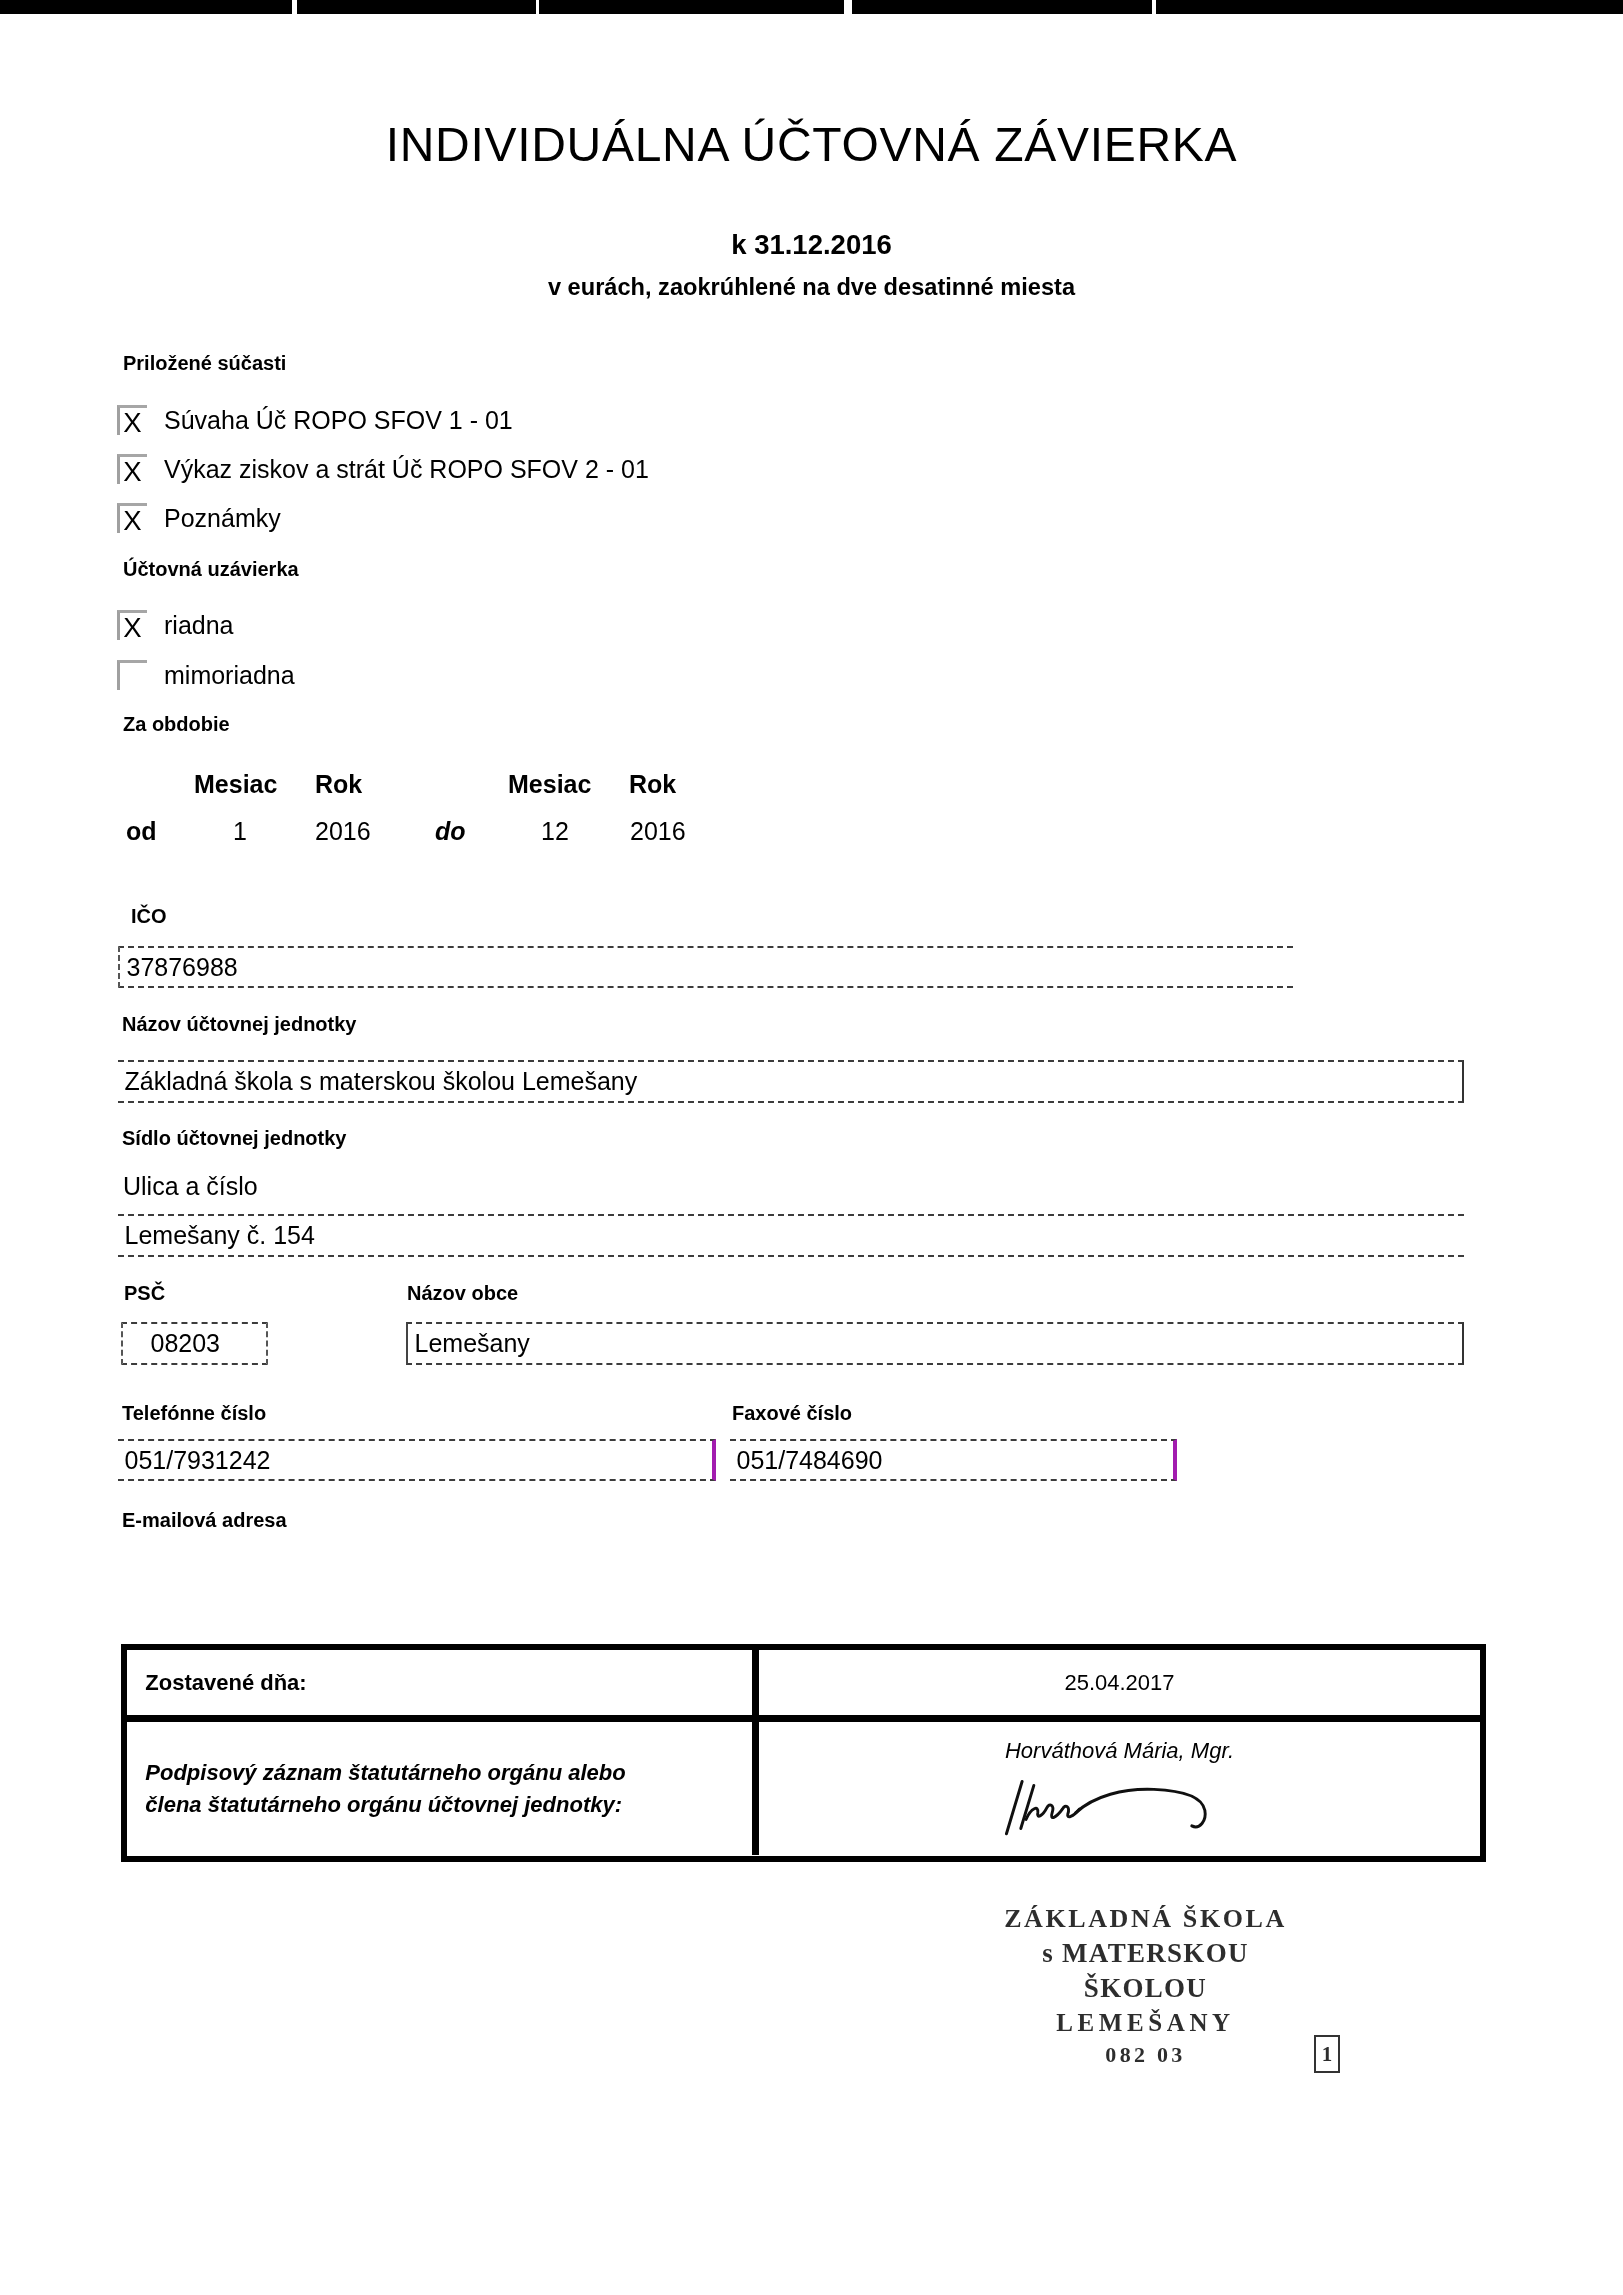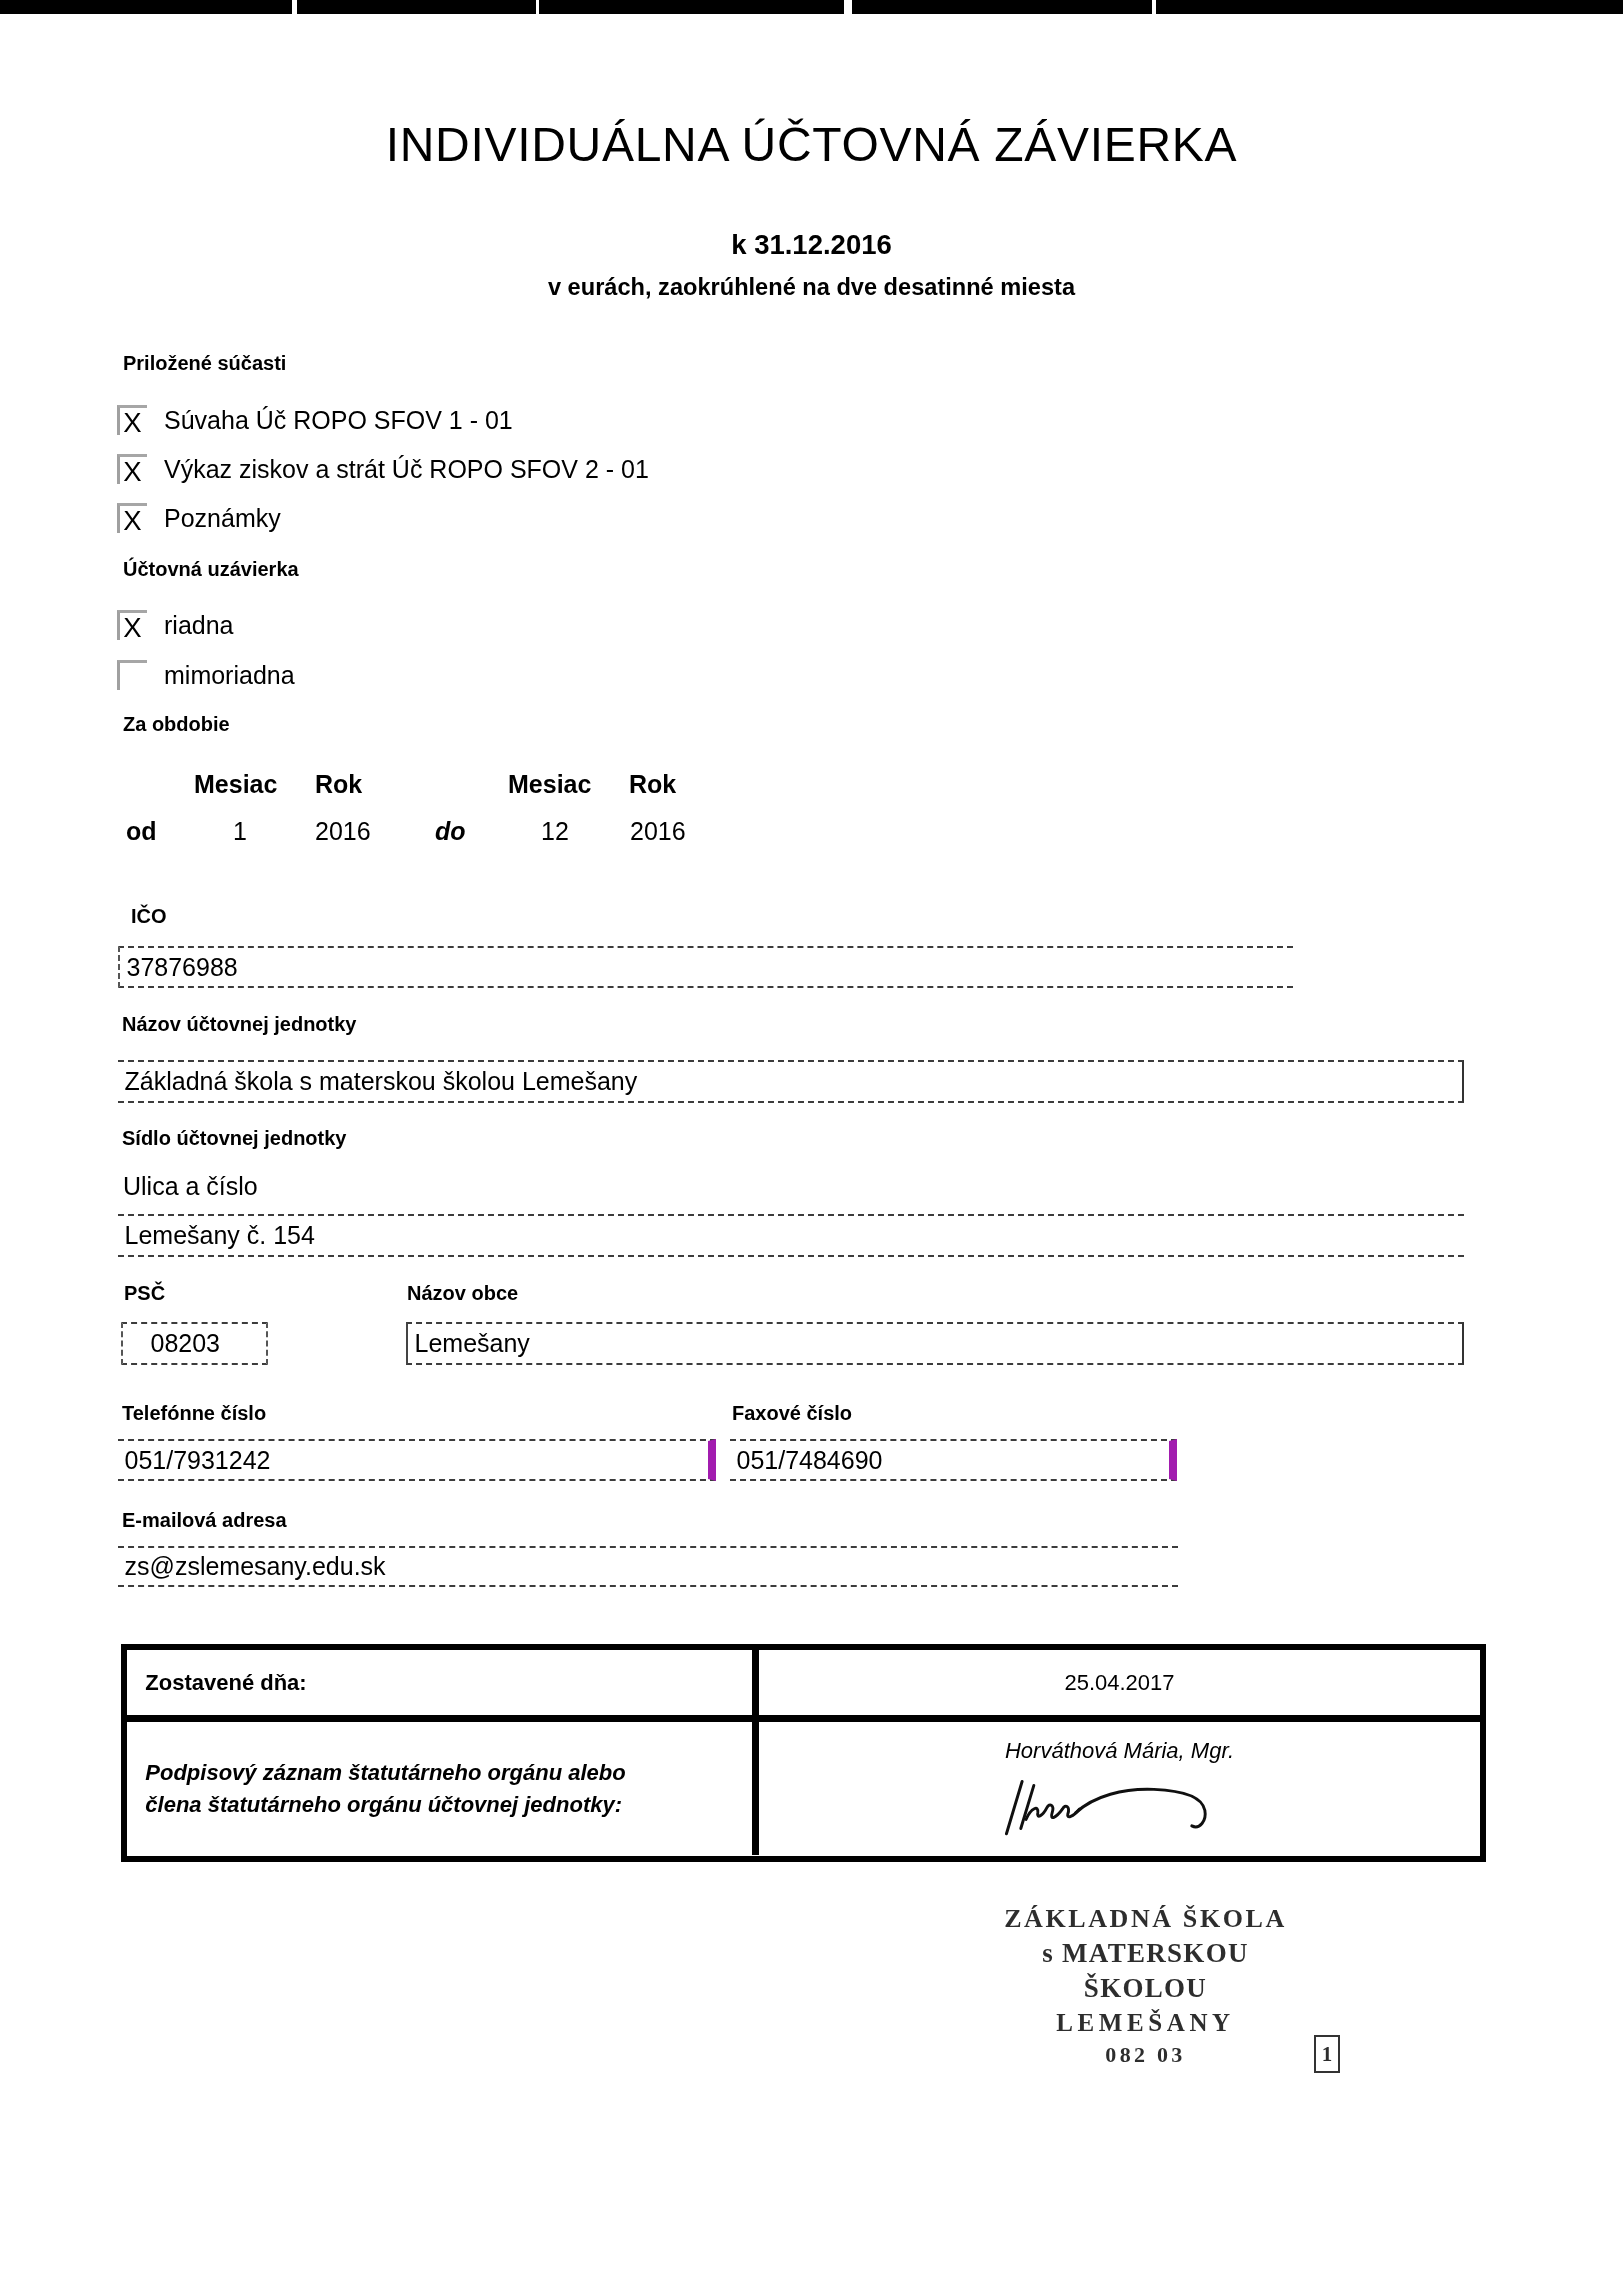--- a/index.html
+++ b/index.html
@@ -35,21 +35,21 @@
   }
   .field{
     position:absolute;box-sizing:border-box;
     border-top:2px dashed #3c3c3c;border-bottom:2px dashed #3c3c3c;
     font-size:25px;display:flex;align-items:center;padding-left:6.5px;
     white-space:nowrap;
   }
   .dash-l{border-left:2px dashed #555;}
   .dash-r{border-right:2px dashed #555;}
   .edge-r{border-right:2px solid #333;}
-  .tick-r{border-right:8px solid #a21caf;}
+  .tick-r{border-right:4px solid #a21caf;}
   .psc-center{justify-content:flex-start;padding-left:27.5px;}
   
   .sigtable{
     position:absolute;left:121px;top:1644px;width:1365px;height:218px;
     box-sizing:border-box;border:6.5px solid #000;background:#fff;
   }
   .trow1{display:flex;height:65px;border-bottom:7.9px solid #000;box-sizing:content-box;}
   .trow2{display:flex;height:calc(100% - 73px);font-style:italic;}
   .tcell-l{width:632px;box-sizing:border-box;border-right:7.9px solid #000;
     display:flex;align-items:center;padding-left:18.3px;}
@@ -156,23 +156,20 @@
   <div class="abs h" style="left:732px;top:1402px;">Faxové číslo</div>
 
   <div class="field tick-r" style="left:118px;top:1439px;width:598px;height:42px;">
     <span>051/7931242</span>
   </div>
   <div class="field tick-r" style="left:730px;top:1439px;width:447px;height:42px;">
     <span>051/7484690</span>
   </div>
 
   <div class="abs h" style="left:122px;top:1509px;">E-mailová adresa</div>
-  <div class="field" style="left:118px;top:1546px;width:1060px;height:41px;">
-    <span>zs@zslemesany.edu.sk</span>
-  </div>
 
   <div class="sigtable">
     <div class="trow1">
       <div class="tcell-l">
         <span class="tlabel">Zostavené dňa:</span>
       </div>
       <div class="tcell-r">
         <span class="tvalue">25.04.2017</span>
       </div>
     </div>

